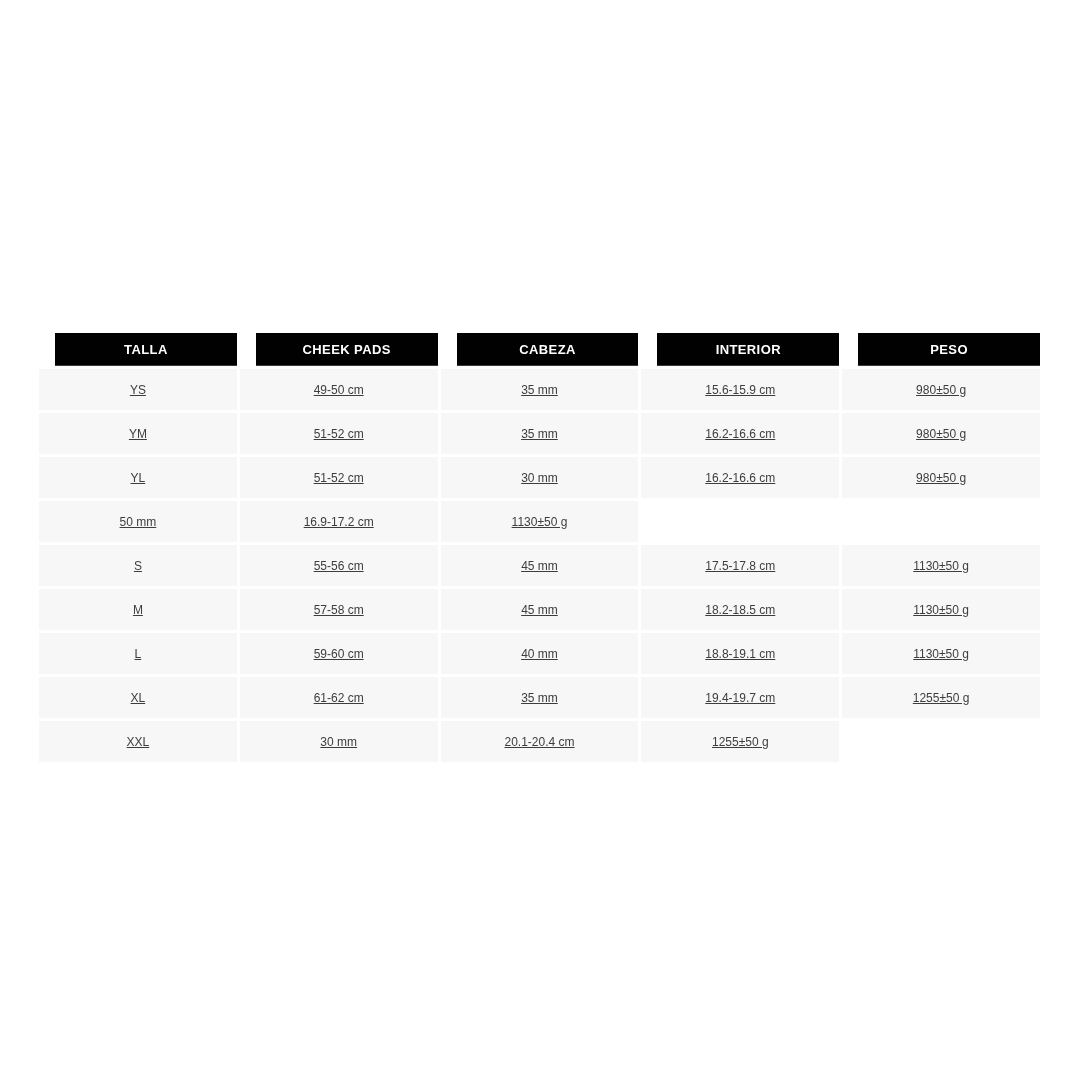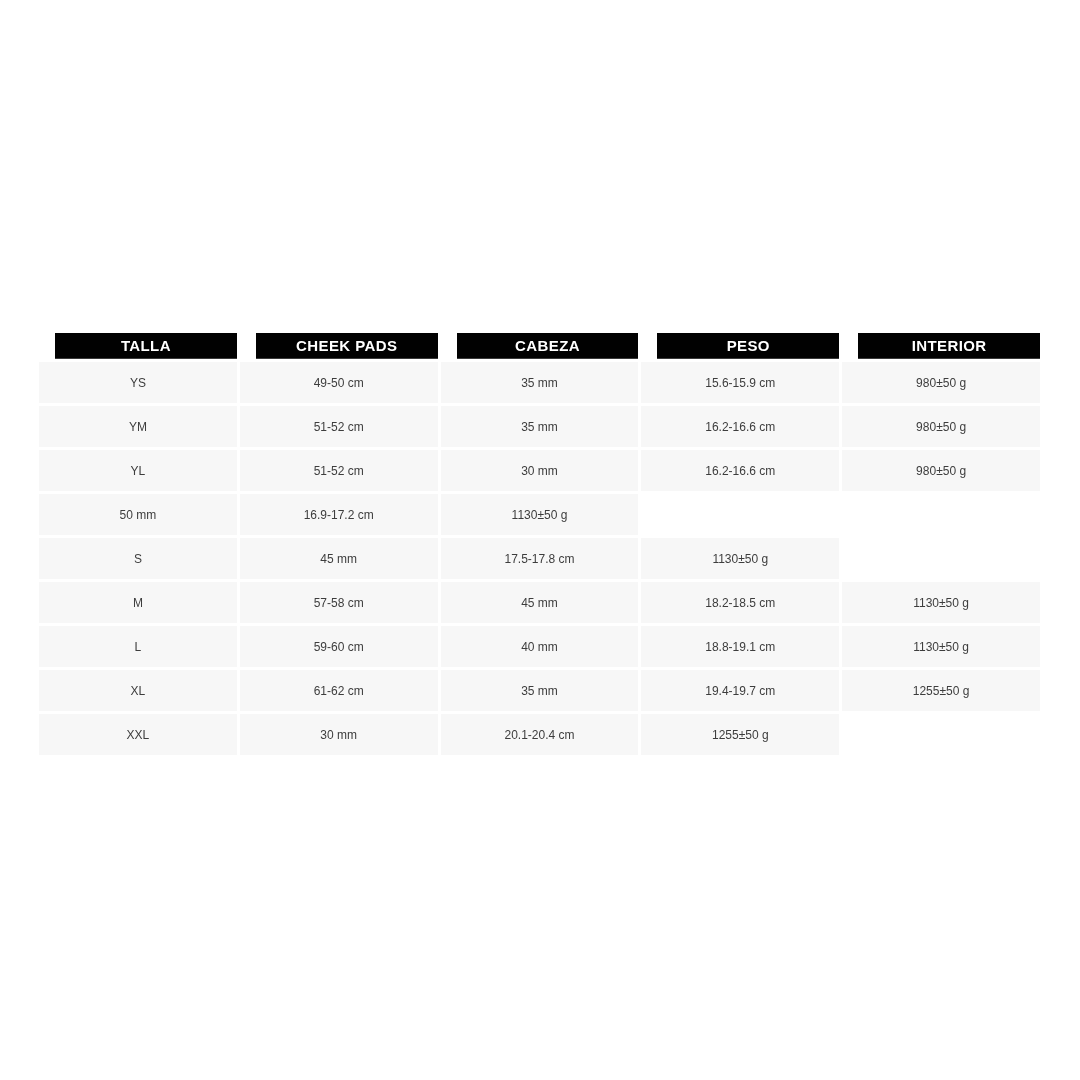--- a/index.html
+++ b/index.html
@@ -24,25 +24,25 @@
   }
   .thead {
     display: grid;
     grid-template-columns: repeat(5, 1fr);
     gap: 3px;
     margin-bottom: 3px;
   }
   .th {
     background: #010101;
     color: #ffffff;
-    height: 26px;
+    height: 33px;
     display: flex;
     align-items: center;
     justify-content: center;
-    font-size: 15px;
+    font-size: 13px;
     font-weight: 700;
     letter-spacing: 0.4px;
     text-transform: uppercase;
     border-bottom: 1px solid #3a3a3a;
     margin-left: 16px;
   }
   .tbody {
     display: flex;
     flex-direction: column;
     gap: 3px;
@@ -54,33 +54,34 @@
   }
   .td {
     background: #f7f7f7;
     color: #3d3d3d;
     height: 41px;
     display: flex;
     align-items: center;
     justify-content: center;
     font-size: 12px;
     font-weight: 400;
+    text-decoration: underline;
   }
 </style>
 </head>
 <body>
 
 <div class="page">
   <div class="size-table">
     <div class="thead">
       <div class="th">TALLA</div>
       <div class="th">CHEEK PADS</div>
       <div class="th">CABEZA</div>
+      <div class="th">INTERIOR</div>
       <div class="th">PESO</div>
-      <div class="th">INTERIOR</div>
     </div>
     <div class="tbody" id="tbody">
         <div class="tr">
           <div class="td">YS</div>
           <div class="td">49-50 cm</div>
           <div class="td">35 mm</div>
           <div class="td">15.6-15.9 cm</div>
           <div class="td">980±50 g</div>
         </div>
         <div class="tr">
@@ -97,20 +98,21 @@
           <div class="td">16.2-16.6 cm</div>
           <div class="td">980±50 g</div>
         </div>
         <div class="tr">
           <div class="td">50 mm</div>
           <div class="td">16.9-17.2 cm</div>
           <div class="td">1130±50 g</div>
         </div>
         <div class="tr">
           <div class="td">S</div>
+          <div class="td">55-56 cm</div>
           <div class="td">45 mm</div>
           <div class="td">17.5-17.8 cm</div>
           <div class="td">1130±50 g</div>
         </div>
         <div class="tr">
           <div class="td">M</div>
           <div class="td">57-58 cm</div>
           <div class="td">45 mm</div>
           <div class="td">18.2-18.5 cm</div>
           <div class="td">1130±50 g</div>

